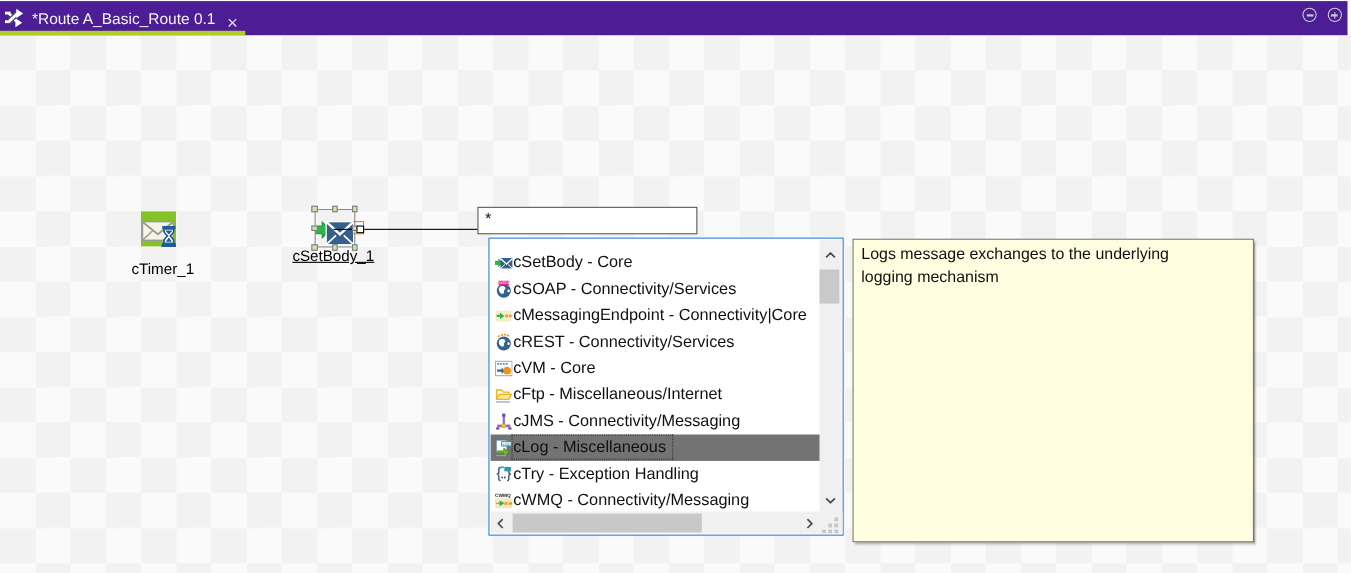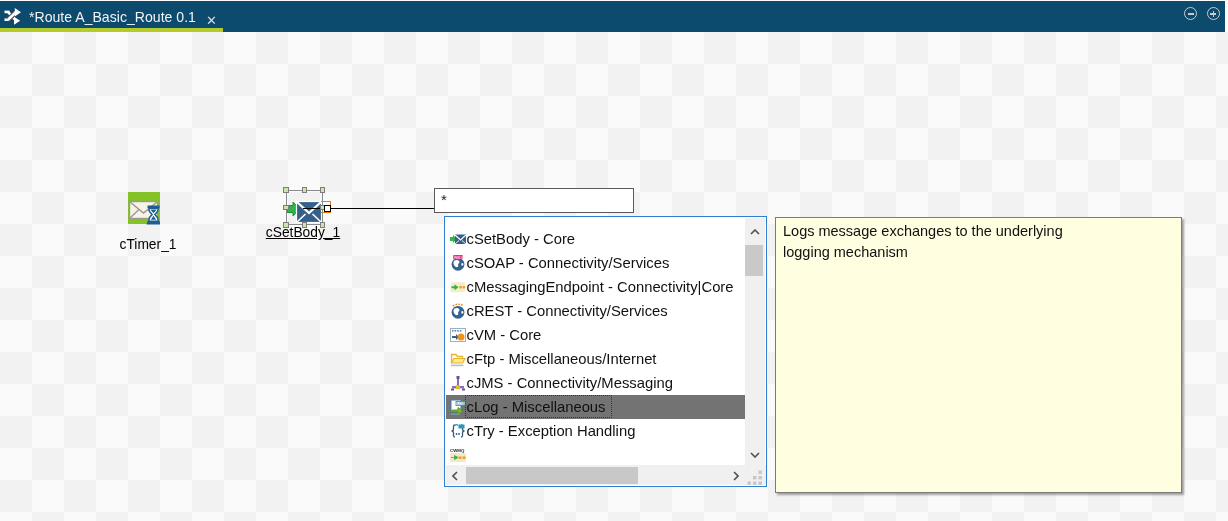--- a/index.html
+++ b/index.html
@@ -8,21 +8,21 @@
   position:relative;
   font-family:"Liberation Sans", sans-serif;
   background-color:#fafafa;
   background-image:conic-gradient(#f2f2f2 0 90deg, #fafafa 0 180deg, #f2f2f2 0 270deg, #fafafa 0);
   background-size:64px 64px;
   background-position:0 0;
 }
 .abs { position:absolute; }
 
 
-#tabbar { position:absolute; left:0; top:1px; width:1225px; height:31px; background:#0c4a6e; }
+#tabbar { position:absolute; left:0; top:1px; width:1225px; height:31px; background:#4c1d95; }
 #whitetop { position:absolute; left:0; top:0; width:1228px; height:1px; background:#fdfdfd; }
 #whiteright { position:absolute; left:1225px; top:0; width:3px; height:32px; background:#fdfdfd; }
 #tabgreen { position:absolute; left:0; top:28px; width:223px; height:4px; background:#b3cc2a; }
 #tabicon { position:absolute; left:4px; top:7px; }
 #tabtitle { position:absolute; left:29px; top:8px; font-size:14.1px; color:#f2f4f6; letter-spacing:0px; }
 #tabclose { position:absolute; left:206px; top:12px; font-size:13px; color:#d9dde0; }
 .circbtn { position:absolute; top:6px; width:13px; height:13px; border:1px solid #c7cbd0; border-radius:50%; }
 .circbtn span { position:absolute; left:2.5px; top:5.2px; width:6px; height:1.6px; background:#c7cbd0; }
 .circbtn .v { left:5.2px; top:2.5px; width:1.6px; height:6px; }
 
@@ -55,21 +55,21 @@
 
 
 #vsb { position:absolute; right:1px; top:1px; width:20px; height:249px; background:#f0f0f0; }
 #vthumb { position:absolute; left:0; top:27px; width:18px; height:31px; background:#c9c9c9; }
 #hsb { position:absolute; left:1px; bottom:1px; width:320px; height:20px; background:#f0f0f0; }
 #hthumb { position:absolute; left:20px; top:1.5px; width:172px; height:17px; background:#c8c8c8; }
 #corner { position:absolute; right:1px; bottom:1px; width:20px; height:20px; background:transparent; }
 .chev { position:absolute; }
 
 
-#tip { position:absolute; left:775px; top:217px; width:407px; height:276px; background:#fffee1; border:1px solid #7b7b7b; box-shadow:2px 2px 2px rgba(90,90,90,0.55); }
+#tip { position:absolute; left:775px; top:217px; width:365px; height:276px; background:#fffee1; border:1px solid #7b7b7b; box-shadow:2px 2px 2px rgba(90,90,90,0.55); }
 #tip div { margin:3px 0 0 7px; font-size:14.5px; line-height:21px; color:#111; width:300px; }
 </style>
 </head>
 <body>
 
 <div id="whitetop"></div>
 <div id="whiteright"></div>
 <div id="tabbar">
   <svg id="tabicon" width="17" height="17" viewBox="0 0 17 17">
     <rect x="0.5" y="2.6" width="5" height="2.6" fill="#fff"></rect>
@@ -230,20 +230,21 @@
         <span class="t">cTry - Exception Handling</span>
       </div>
     <div class="row">
         <svg width="16" height="16" viewBox="0 0 16 16">
           <text x="0" y="4.5" font-size="4.4" fill="#222" font-family="Liberation Sans" font-weight="bold">CWMQ</text>
           <rect x="0" y="6" width="16" height="9" rx="1.5" fill="#f5e7c3"></rect>
           <path d="M1 10.5 L4.5 10.5 L4.5 8.5 L8 10.5 L4.5 12.5 L4.5 10.5" fill="#2eb44d" stroke="#2eb44d" stroke-width="0.8"></path>
           <rect x="8.5" y="9.5" width="3" height="2.4" fill="#e8a020"></rect>
           <rect x="12.5" y="9.5" width="3" height="2.4" fill="#e8a020"></rect>
         </svg>
+        <span class="t">cWMQ - Connectivity/Messaging</span>
       </div>
   </div>
   <div id="vsb">
     <svg class="chev" style="left:5px;top:11px;" width="10" height="6" viewBox="0 0 10 6">
         <path d="M1 5 L5 1 L9 5" fill="none" stroke="#505050" stroke-width="1.6"></path>
       </svg>
     <div id="vthumb"></div>
     <svg class="chev" style="left:5px;top:234px;" width="10" height="6" viewBox="0 0 10 6">
         <path d="M1 1 L5 5 L9 1" fill="none" stroke="#505050" stroke-width="1.6"></path>
       </svg>

